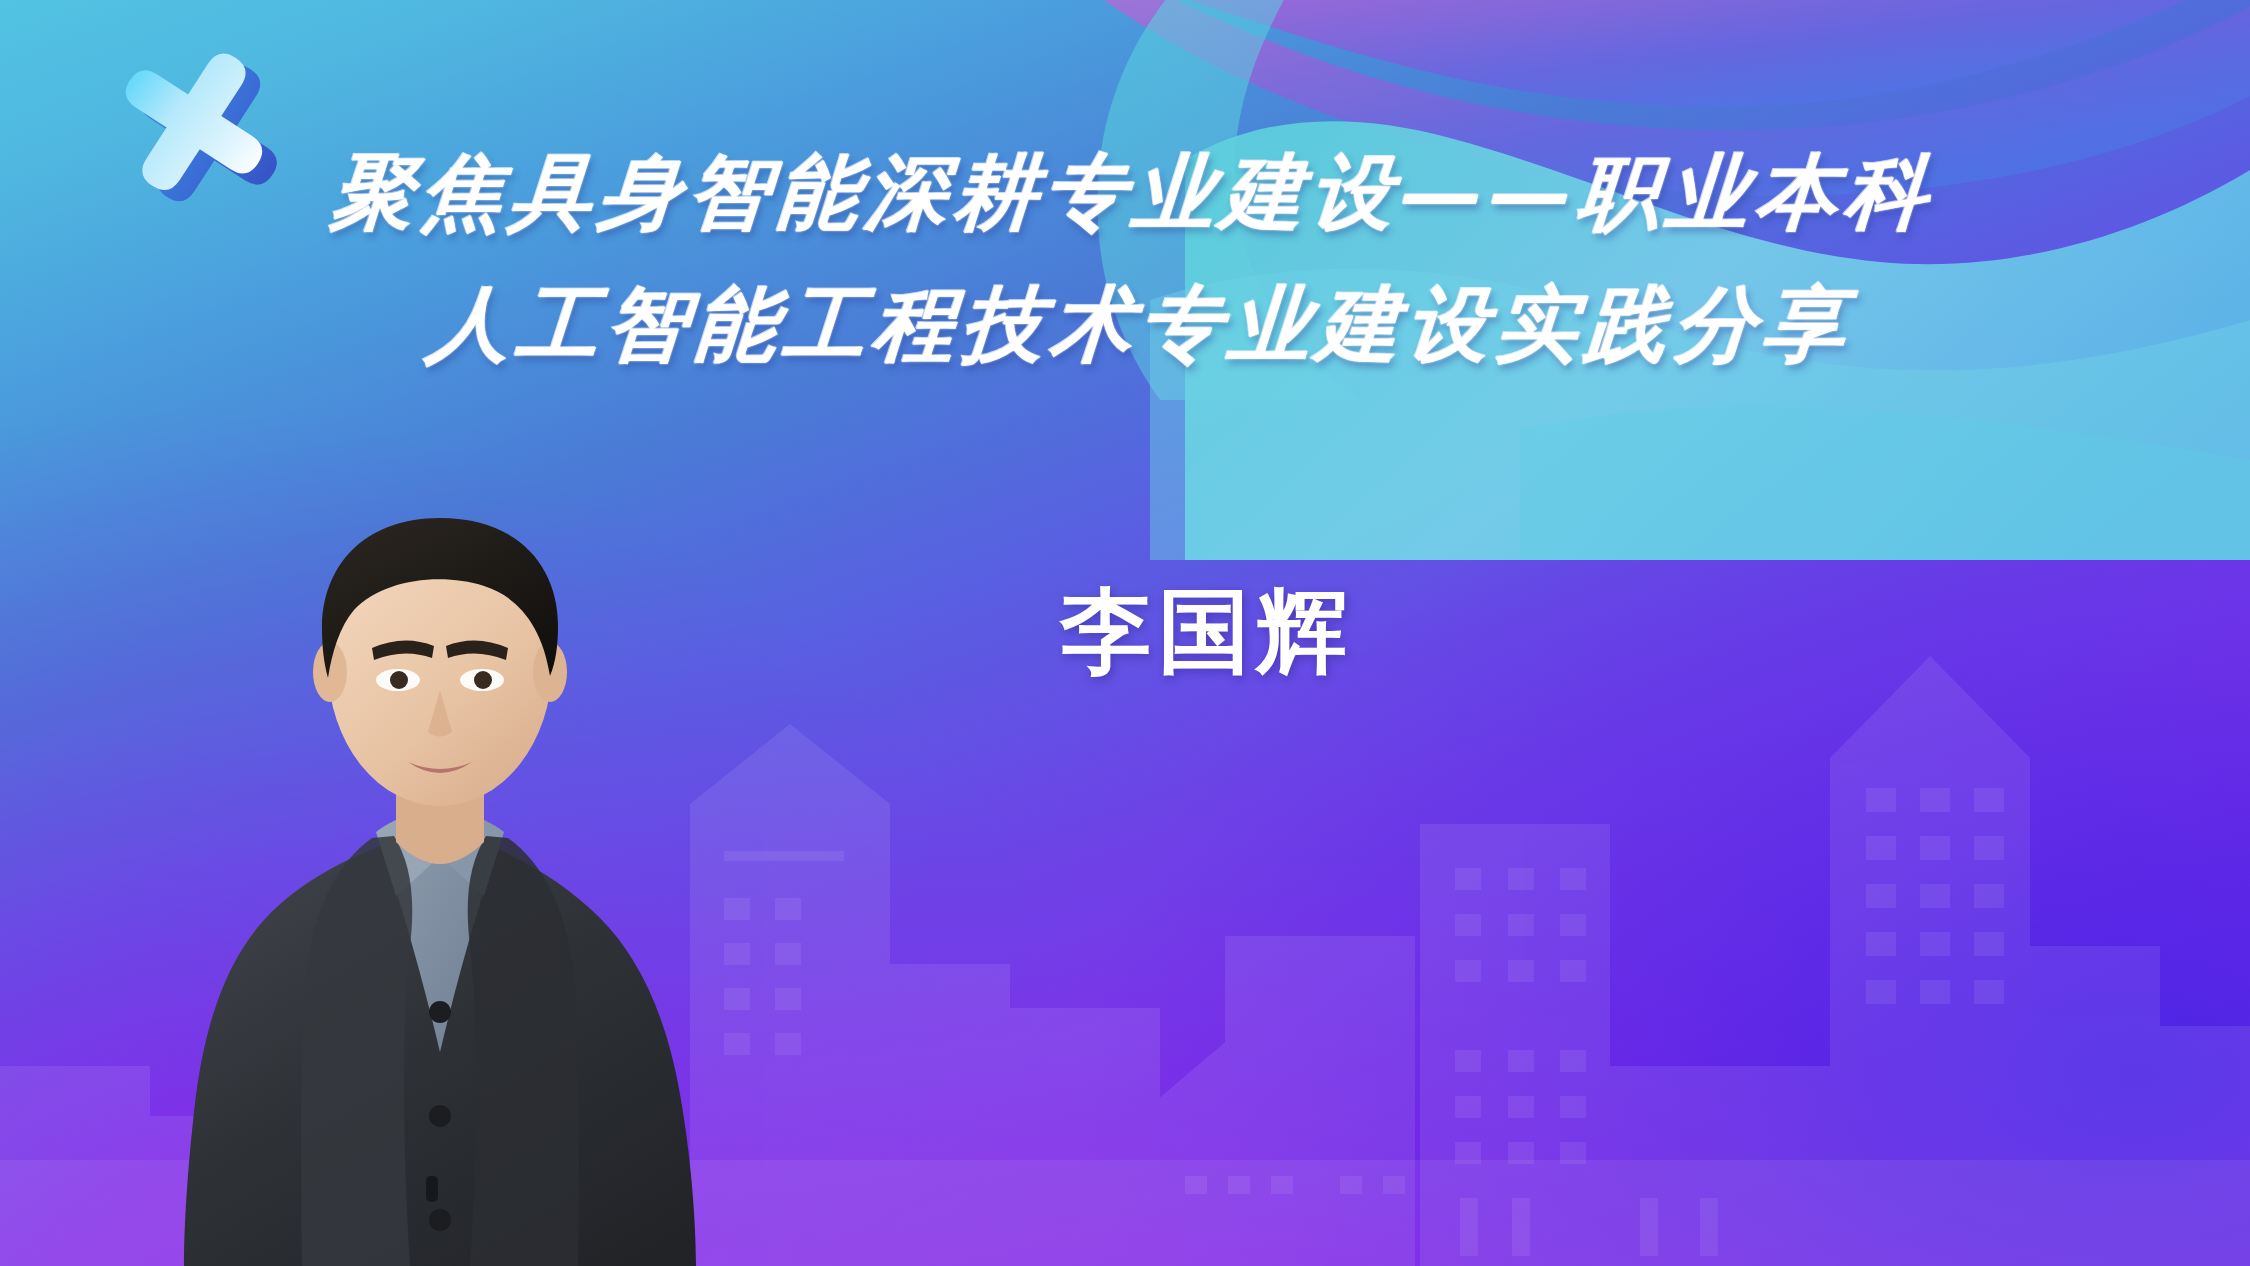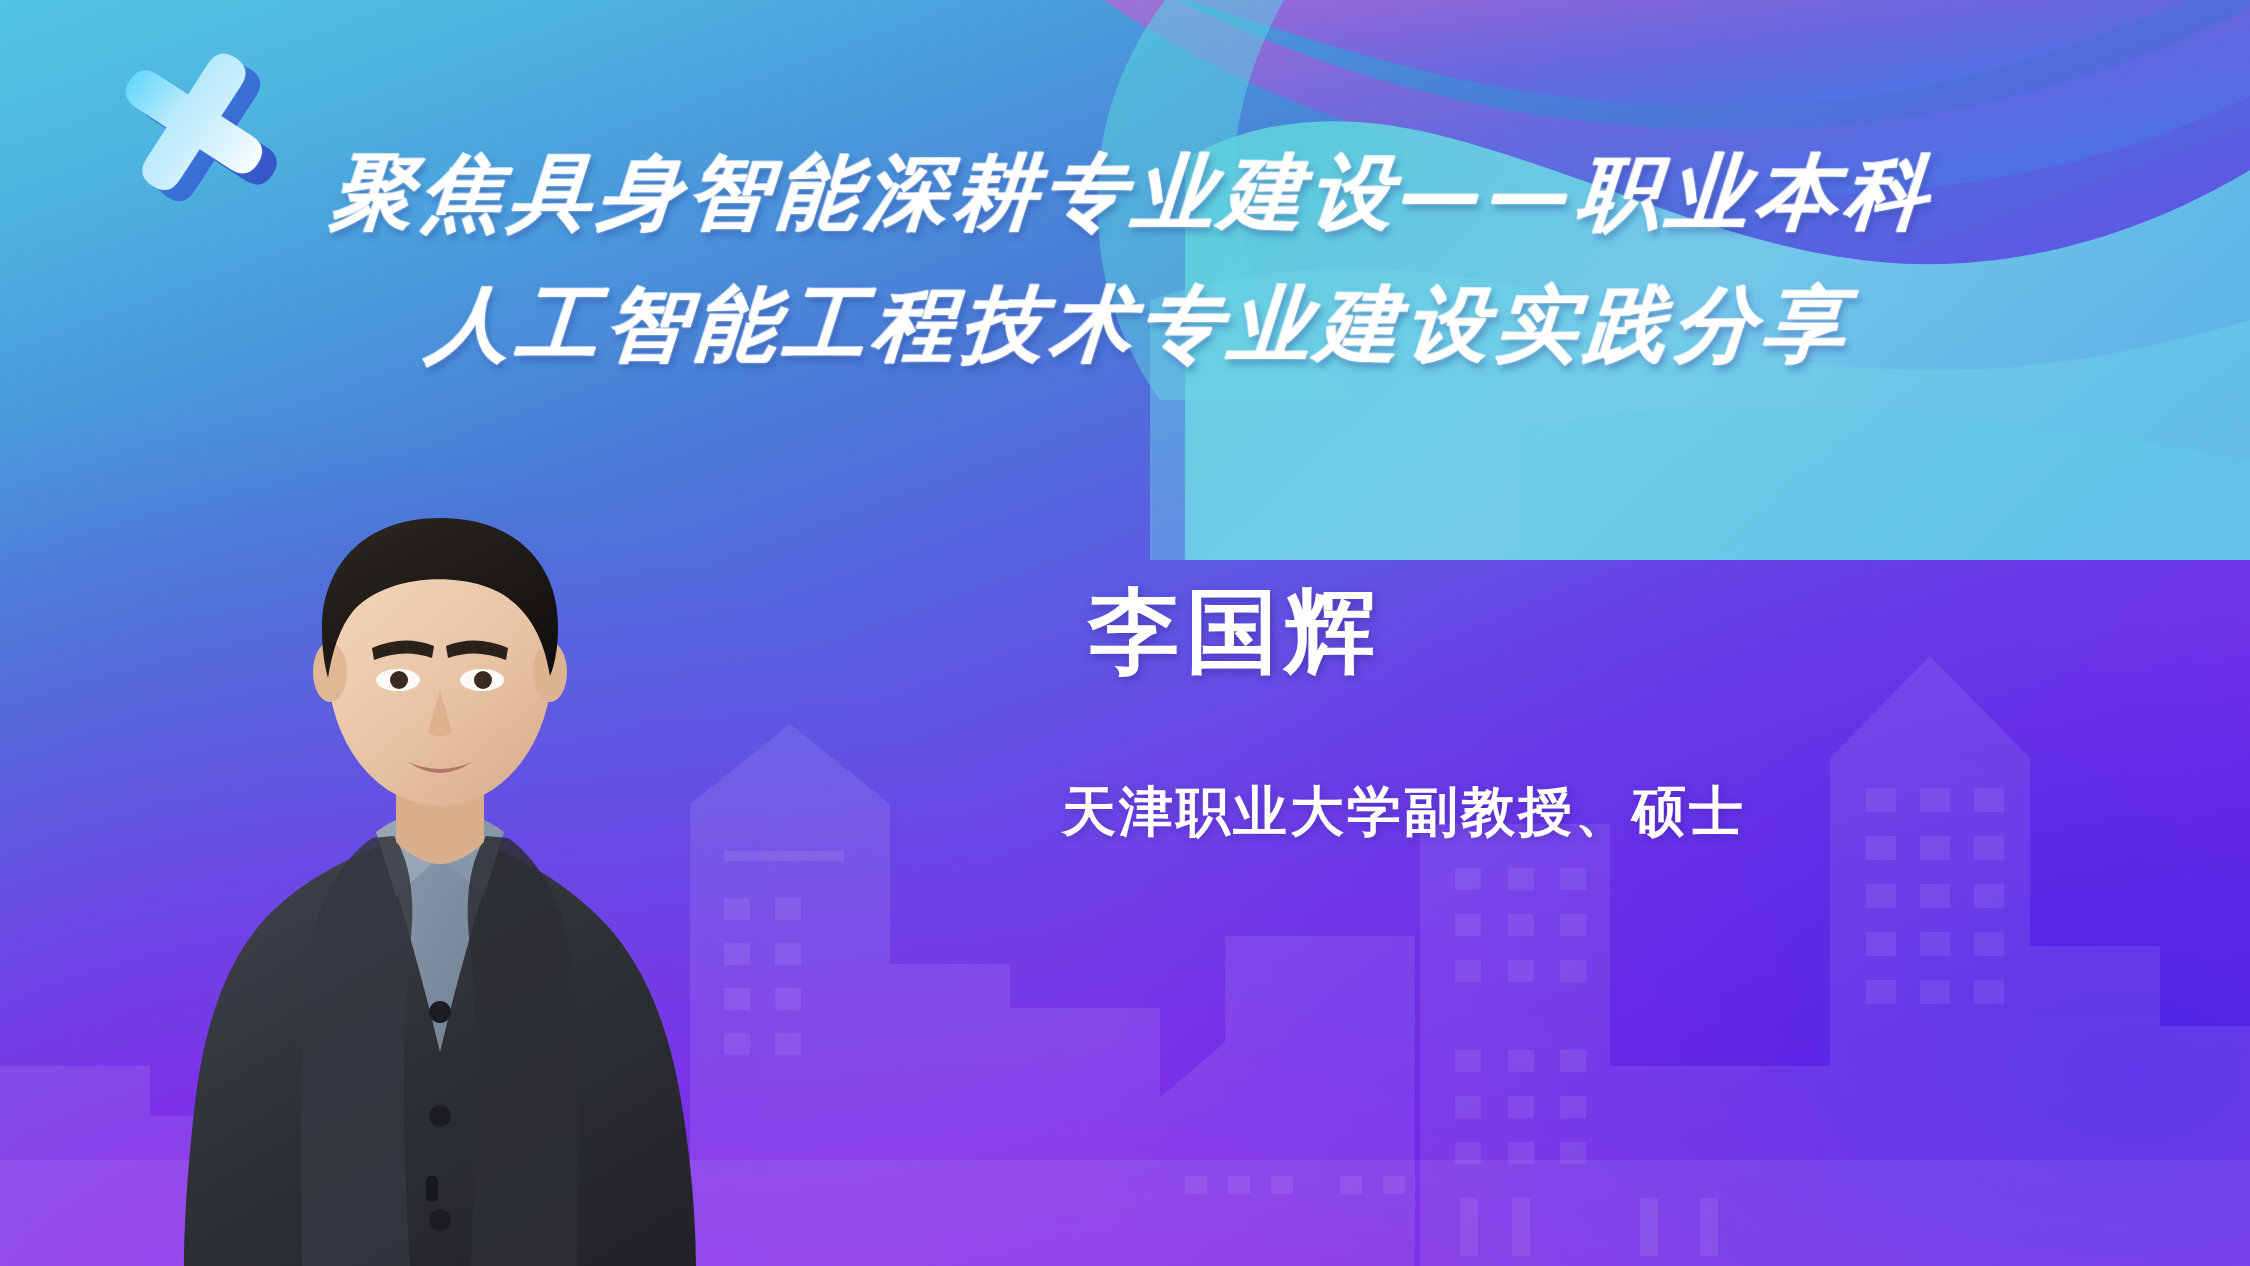--- a/index.html
+++ b/index.html
@@ -105,21 +105,20 @@
   .speaker-name {
     position: absolute;
     left: 1060px;
     top: 570px;
     font-size: 92px;
     font-weight: 700;
     letter-spacing: 6px;
     color: #ffffff;
     text-shadow: 2px 3px 10px rgba(30,20,110,0.35);
     white-space: nowrap;
-    margin-left: 28px;
   }
   .speaker-affil {
     position: absolute;
     left: 1062px;
     top: 776px;
     font-size: 54px;
     font-weight: 700;
     letter-spacing: 3px;
     color: #ffffff;
     text-shadow: 2px 2px 8px rgba(30,20,110,0.3);
@@ -354,16 +353,15 @@
 
     <rect x="316" y="700" width="12" height="26" rx="5" fill="#17181b"></rect>
   </svg>
 
   <div class="title-block">
     <div class="title-line l1">聚焦具身智能深耕专业建设——职业本科</div>
     <div class="title-line l2">人工智能工程技术专业建设实践分享</div>
   </div>
 
   <div class="speaker-name">李国辉</div>
-  <div class="speaker-affil">天津职业大学副教授、硕士</div>
 
 
 </div>
 
 </body></html>

